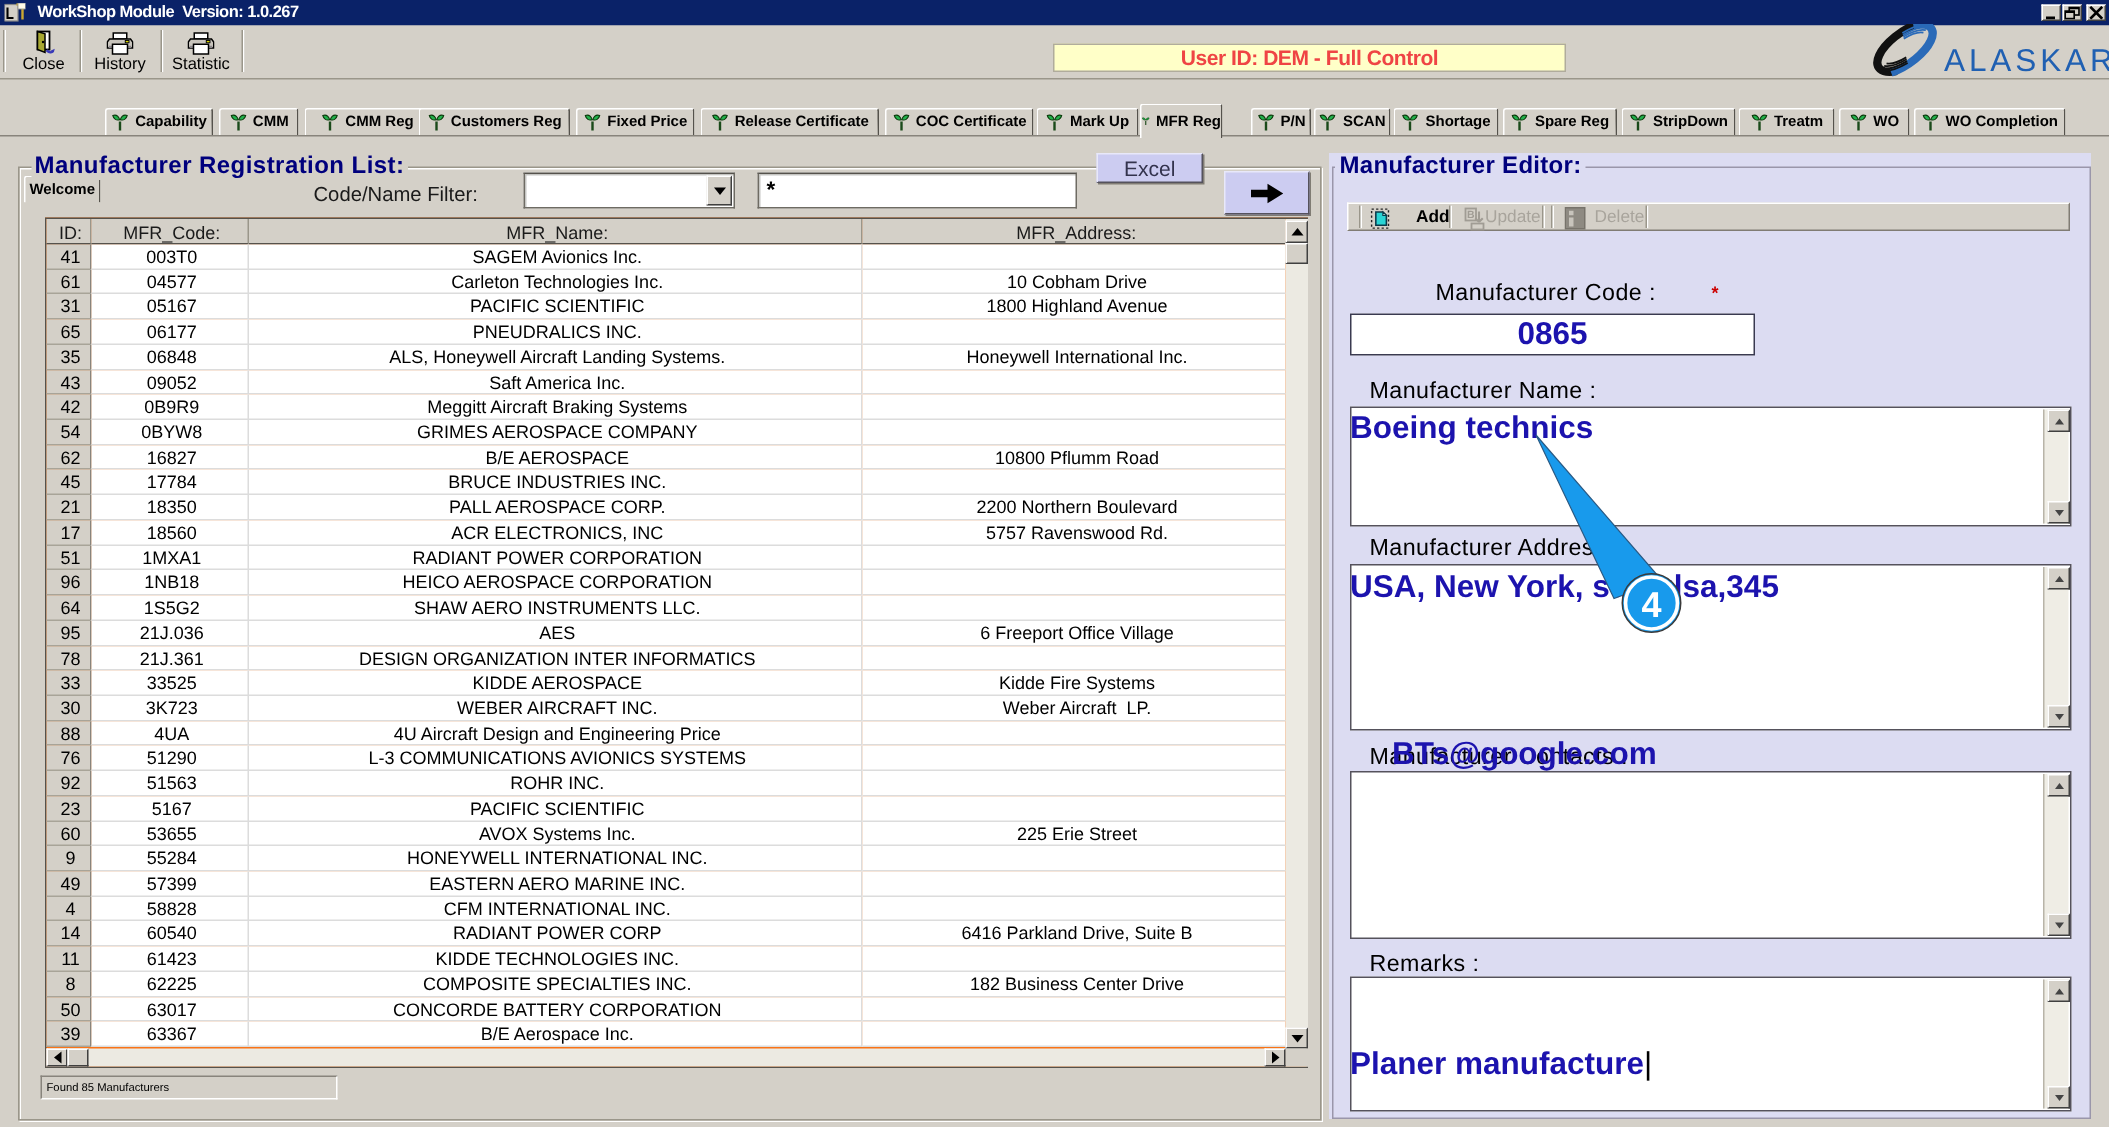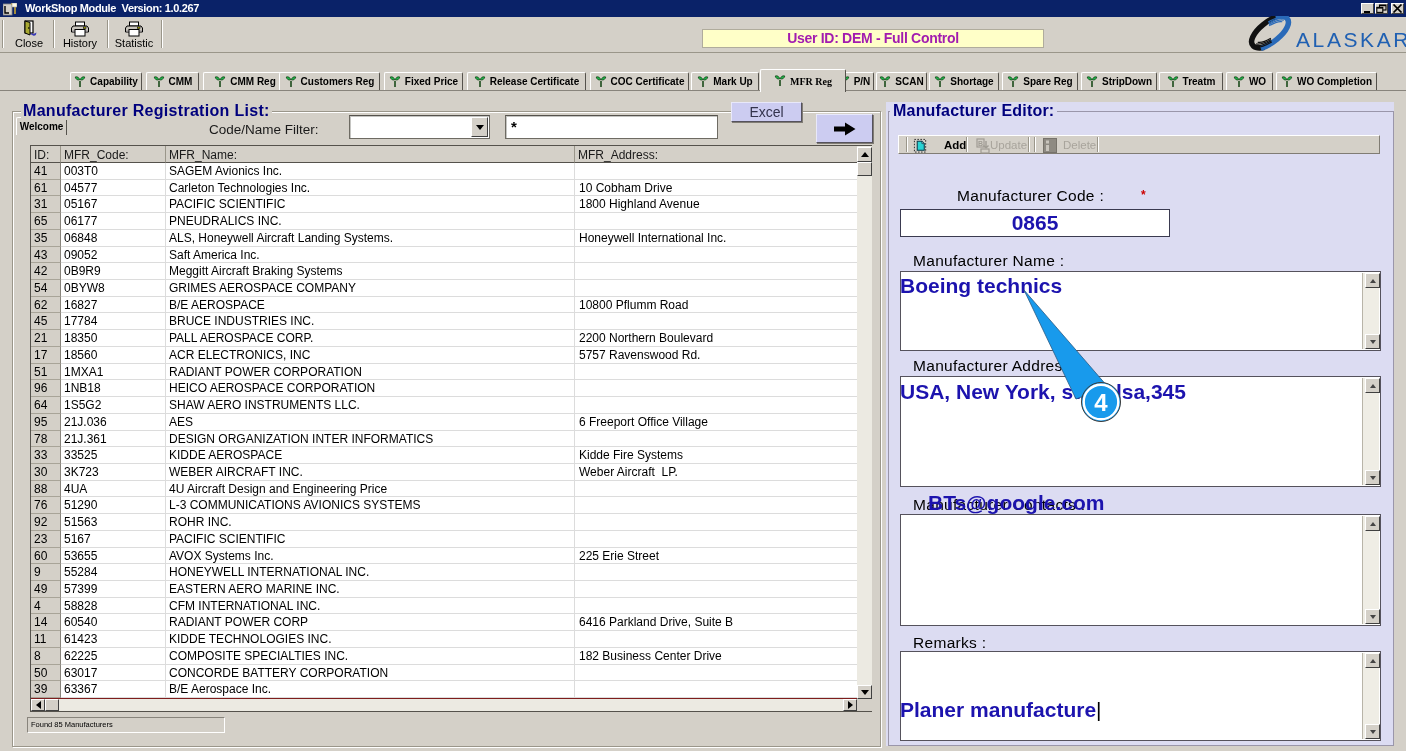--- a/index.html
+++ b/index.html
@@ -6,21 +6,21 @@
   .abs{position:absolute;}
   
   #titlebar{left:0;top:0;width:1406px;height:17px;background:#0a2268;}
   #titletext{left:25px;top:2px;color:#fff;font-size:11px;font-weight:bold;letter-spacing:-0.35px;}
   .winbtn{top:3px;width:13px;height:11px;background:#d4d0c8;border:1px solid;border-color:#fff #404040 #404040 #fff;box-sizing:border-box;font-size:9px;line-height:8px;text-align:center;font-weight:bold;color:#000;}
   
   #toolbar{left:0;top:17px;width:1406px;height:35px;background:#d4d0c8;border-bottom:1px solid #9a968a;}
   .tbsep{top:3px;width:1px;height:28px;background:#9a968a;border-right:1px solid #fff;}
   .tbbtn{top:2px;height:30px;text-align:center;font-size:11px;color:#000;}
   .tbbtn .lbl{position:absolute;bottom:0px;left:0;width:100%;}
-  #userid{left:702px;top:29px;width:340px;height:17px;background:#ffffc8;border:1px solid #b0ac9c;text-align:center;font-size:14px;font-weight:bold;letter-spacing:-0.3px;line-height:17px;color:#a21caf;}
+  #userid{left:702px;top:29px;width:340px;height:17px;background:#ffffc8;border:1px solid #b0ac9c;text-align:center;font-size:14px;font-weight:bold;letter-spacing:-0.3px;line-height:17px;color:#ef4444;}
   
   #tabstrip{left:0;top:52px;width:1406px;height:38px;}
   #tabline{left:0;top:90px;width:1406px;height:1px;background:#88847c;}
   .tab{position:absolute;top:72px;height:18px;background:#d4d0c8;border:1px solid;border-color:#fff #55524c #88847c #fff;border-bottom:none;border-radius:2px 2px 0 0;box-sizing:border-box;display:flex;align-items:center;justify-content:center;font-size:10px;font-weight:bold;color:#000;gap:4px;white-space:nowrap;}
   .tab.active{top:69px;height:23px;z-index:5;}
   .ticon{width:12px;height:12px;display:inline-block;}
   
   .groupbox{border:1px solid #9a968a;box-shadow:1px 1px 0 #fff, inset 1px 1px 0 #fff;}
   #lgroup{left:12px;top:111px;width:867px;height:634px;}
   #lgrouplabel{left:21px;top:102px;font-size:16px;letter-spacing:0.3px;font-weight:bold;color:#00007d;background:#d4d0c8;padding:0 2px;}
@@ -30,21 +30,21 @@
   
   #filterlabel{left:209px;top:122px;font-size:13.5px;color:#1a1a1a;}
   .sunken{background:#fff;border:1px solid #6e6b63;border-top-color:#55524c;box-shadow:inset 1px 1px 0 rgba(90,88,80,.35);}
   #combo{left:349px;top:115px;width:141px;height:24px;box-sizing:border-box;}
   #combobtn{left:471px;top:117px;width:17px;height:20px;background:#d4d0c8;border:1px solid;border-color:#fff #404040 #404040 #fff;box-sizing:border-box;display:flex;align-items:center;justify-content:center;}
   #filtertext{left:505px;top:115px;width:213px;height:24px;box-sizing:border-box;font-size:15px;font-weight:bold;padding:2px 0 0 5px;color:#000;}
   .lavbtn{background:#ccccf1;border:1px solid;border-color:#e8e8fa #55525c #55525c #e8e8fa;box-shadow:1px 1px 0 #807c74;box-sizing:border-box;}
   #excelbtn{left:731px;top:102px;width:71px;height:20px;font-size:14px;color:#33334d;text-align:center;line-height:18px;}
   #arrowbtn{left:816px;top:114px;width:57px;height:29px;display:flex;align-items:center;justify-content:center;}
   
-  #grid{left:30px;top:145px;width:842px;height:567px;background:#7f1d1d;border:1px solid #55524c;box-sizing:border-box;}
+  #grid{left:30px;top:145px;width:842px;height:567px;background:#f97316;border:1px solid #55524c;box-sizing:border-box;text-align:center;}
   .gh{position:absolute;top:0;height:17px;background:#d4d0c8;border-right:1px solid #9a968a;border-bottom:1px solid #55524c;box-sizing:border-box;font-size:12px;color:#1a1a1a;padding:1.5px 0 0 3px;}
   .row{position:absolute;left:0;width:826px;height:16.72px;}
   .c{position:absolute;top:0;height:16.72px;box-sizing:border-box;font-size:12px;color:#000;padding:1px 0 0 3px;white-space:nowrap;overflow:hidden;}
   .cid{left:0;width:30px;background:#d4d0c8;border-right:1px solid #88847c;border-bottom:1px solid #a8a498;}
   .ccode{left:30px;width:105px;background:#fff;border-right:1px solid #dcdcdc;border-bottom:1px solid #dcdcdc;}
   .cname{left:135px;width:409px;background:#fff;border-right:1px solid #dcdcdc;border-bottom:1px solid #dcdcdc;}
   .caddr{left:544px;width:282px;background:#fff;border-bottom:1px solid #dcdcdc;padding-left:4px;}
   
   .sbtrack{background:#eceae2;}
   .sbbtn{background:#d4d0c8;border:1px solid;border-color:#fff #404040 #404040 #fff;box-sizing:border-box;display:flex;align-items:center;justify-content:center;}
@@ -188,21 +188,21 @@
       <span>COC Certificate</span>
     </div>
     <div class="tab" style="left:691px;width:68px;">
       <svg class="ticon" viewBox="0 0 12 12">
         <path d="M6 5 L6 11" stroke="#1a4a1a" stroke-width="1.6"></path>
         <path d="M1.2 1 C3.5 0.2 5 1.5 5.8 3.8 C3.6 4.6 1.8 3.4 1.2 1 Z" fill="#22b14c" stroke="#0a3a0a" stroke-width="0.7"></path>
         <path d="M10.8 1 C8.5 0.2 7 1.5 6.2 3.8 C8.4 4.6 10.2 3.4 10.8 1 Z" fill="#22b14c" stroke="#0a3a0a" stroke-width="0.7"></path>
       </svg>
       <span>Mark Up</span>
     </div>
-    <div class="tab active" style="left:760px;width:86px;font-family:Liberation Serif, serif;">
+    <div class="tab active" style="left:760px;width:55px;">
       <svg class="ticon" viewBox="0 0 12 12">
         <path d="M6 5 L6 11" stroke="#1a4a1a" stroke-width="1.6"></path>
         <path d="M1.2 1 C3.5 0.2 5 1.5 5.8 3.8 C3.6 4.6 1.8 3.4 1.2 1 Z" fill="#22b14c" stroke="#0a3a0a" stroke-width="0.7"></path>
         <path d="M10.8 1 C8.5 0.2 7 1.5 6.2 3.8 C8.4 4.6 10.2 3.4 10.8 1 Z" fill="#22b14c" stroke="#0a3a0a" stroke-width="0.7"></path>
       </svg>
       <span>MFR Reg</span>
     </div>
     <div class="tab" style="left:834px;width:40px;">
       <svg class="ticon" viewBox="0 0 12 12">
         <path d="M6 5 L6 11" stroke="#1a4a1a" stroke-width="1.6"></path>

